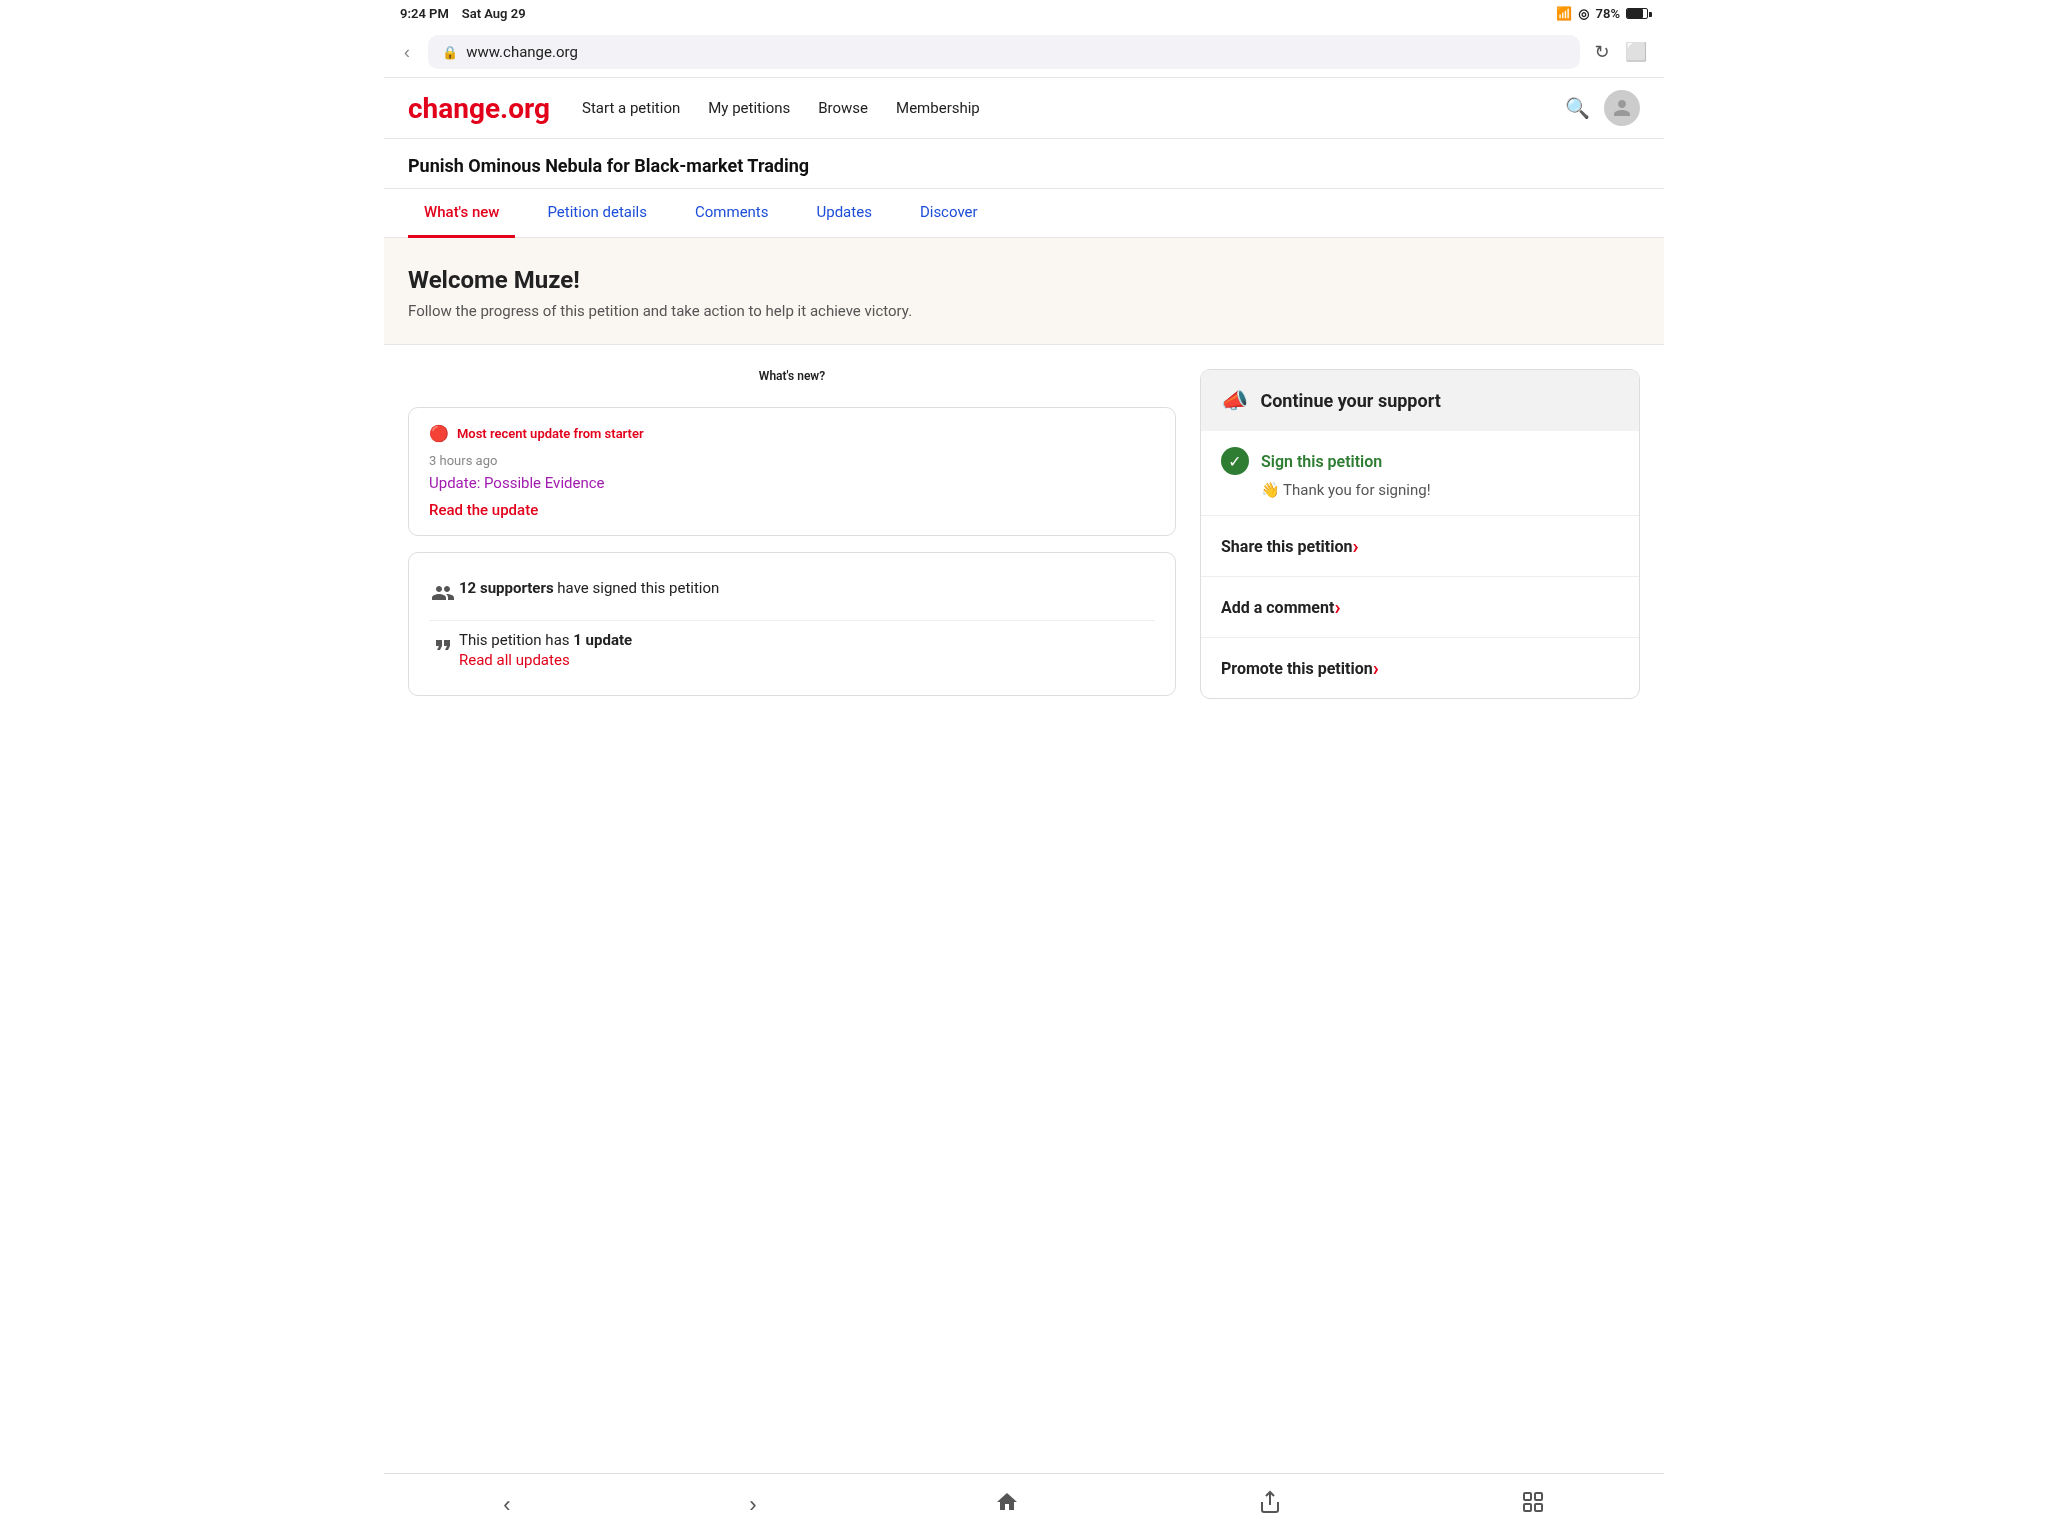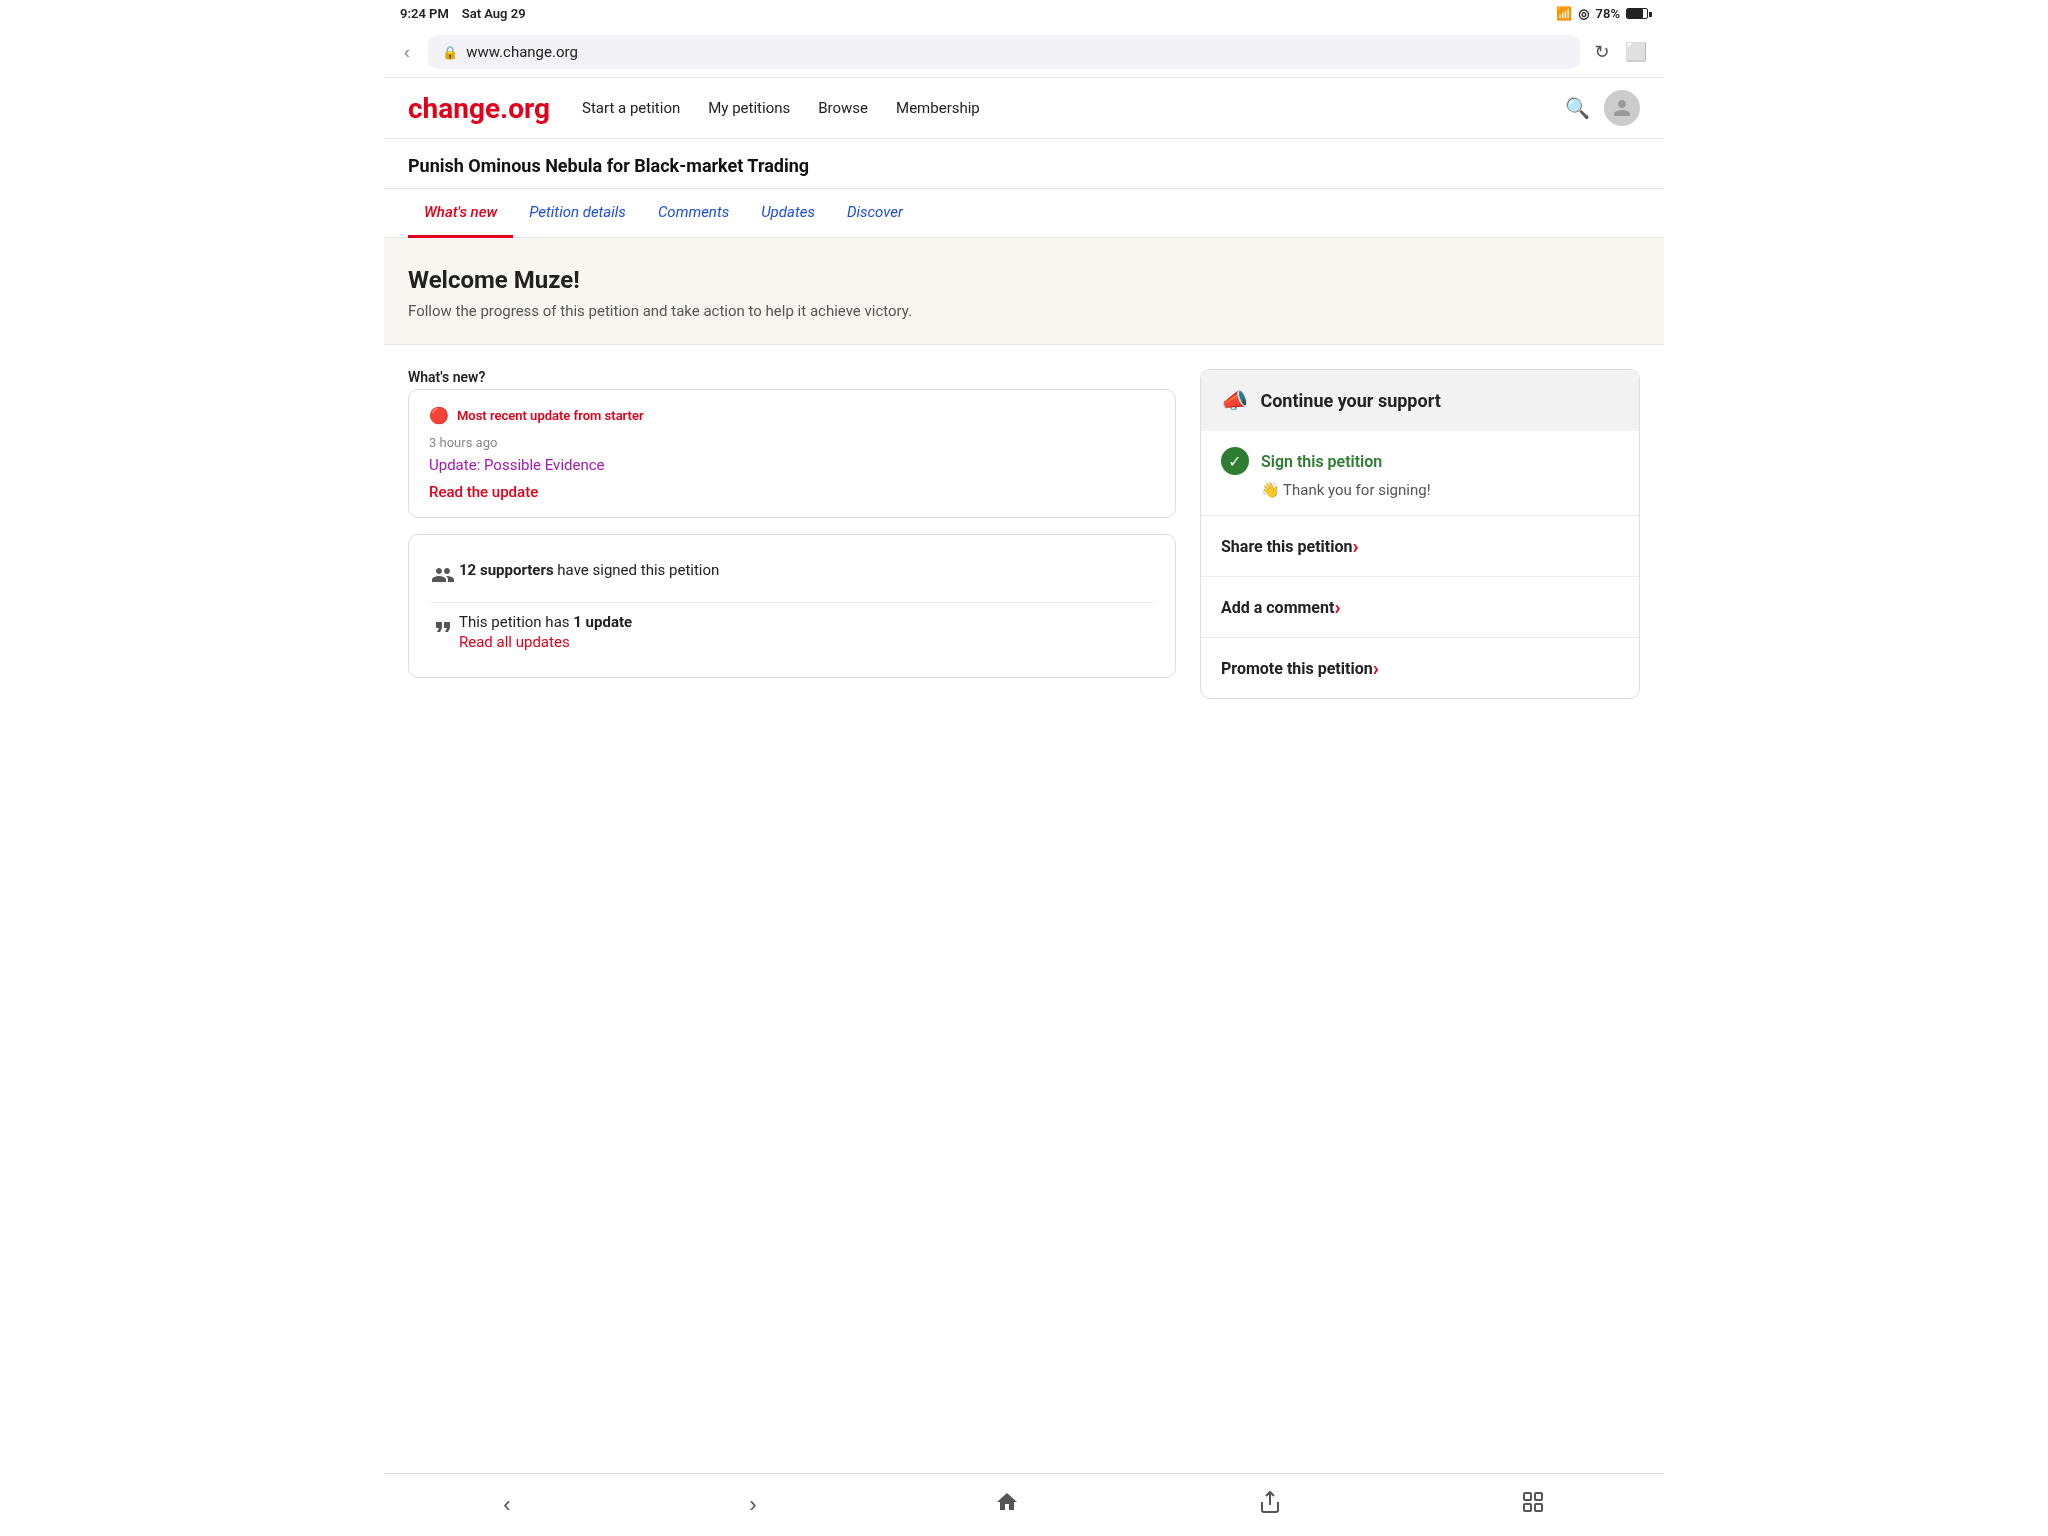--- a/index.html
+++ b/index.html
@@ -41,42 +41,42 @@
     .avatar { width: 36px; height: 36px; border-radius: 50%; background: #ccc; display: flex; align-items: center; justify-content: center; }
 
     
     .petition-title-bar {
       padding: 16px 24px 12px; border-bottom: 1px solid #e5e5e5;
     }
     .petition-title-text { font-size: 18px; font-weight: 700; color: #111; }
 
     
     .tabs {
-      display: flex; gap: 0; padding: 0 24px; border-bottom: 1px solid #e5e5e5; font-style: italic;
+      display: flex; gap: 16px; padding: 0 24px; border-bottom: 1px solid #e5e5e5;
     }
     .tab {
       padding: 14px 16px; font-size: 15px; cursor: pointer; color: #1d4ed8; border-bottom: 3px solid transparent; margin-bottom: -1px;
     }
     .tab.active { color: #e2001a; border-bottom: 3px solid #e2001a; font-weight: 500; }
 
     
     .welcome-banner {
       background: #faf7f2; padding: 28px 24px 24px; border-bottom: 1px solid #e5e5e5;
     }
     .welcome-title { font-size: 24px; font-weight: 700; margin-bottom: 8px; }
     .welcome-sub { font-size: 15px; color: #555; }
 
     
     .content-area {
       display: flex; gap: 24px; padding: 24px; align-items: flex-start;
     }
 
     
     .left-col { flex: 1; }
-    .whats-new-heading { font-size: 14px; font-weight: 600; margin-bottom: 4px; color: #222; }
+    .whats-new-heading { font-size: 12px; font-weight: 600; margin-bottom: 24px; color: #222; text-align: center; }
 
     .update-card {
       border: 1px solid #ddd; border-radius: 10px; padding: 16px 20px; margin-bottom: 16px;
     }
     .update-label { display: flex; align-items: center; gap: 8px; color: #e2001a; font-size: 13px; font-weight: 600; margin-bottom: 10px; }
     .update-label-icon { font-size: 16px; }
     .update-time { font-size: 13px; color: #888; margin-bottom: 6px; }
     .update-title { font-size: 15px; color: #a21caf; margin-bottom: 8px; }
     .read-update-link { color: #e2001a; font-size: 15px; font-weight: 500; cursor: pointer; text-decoration: none; }
 

